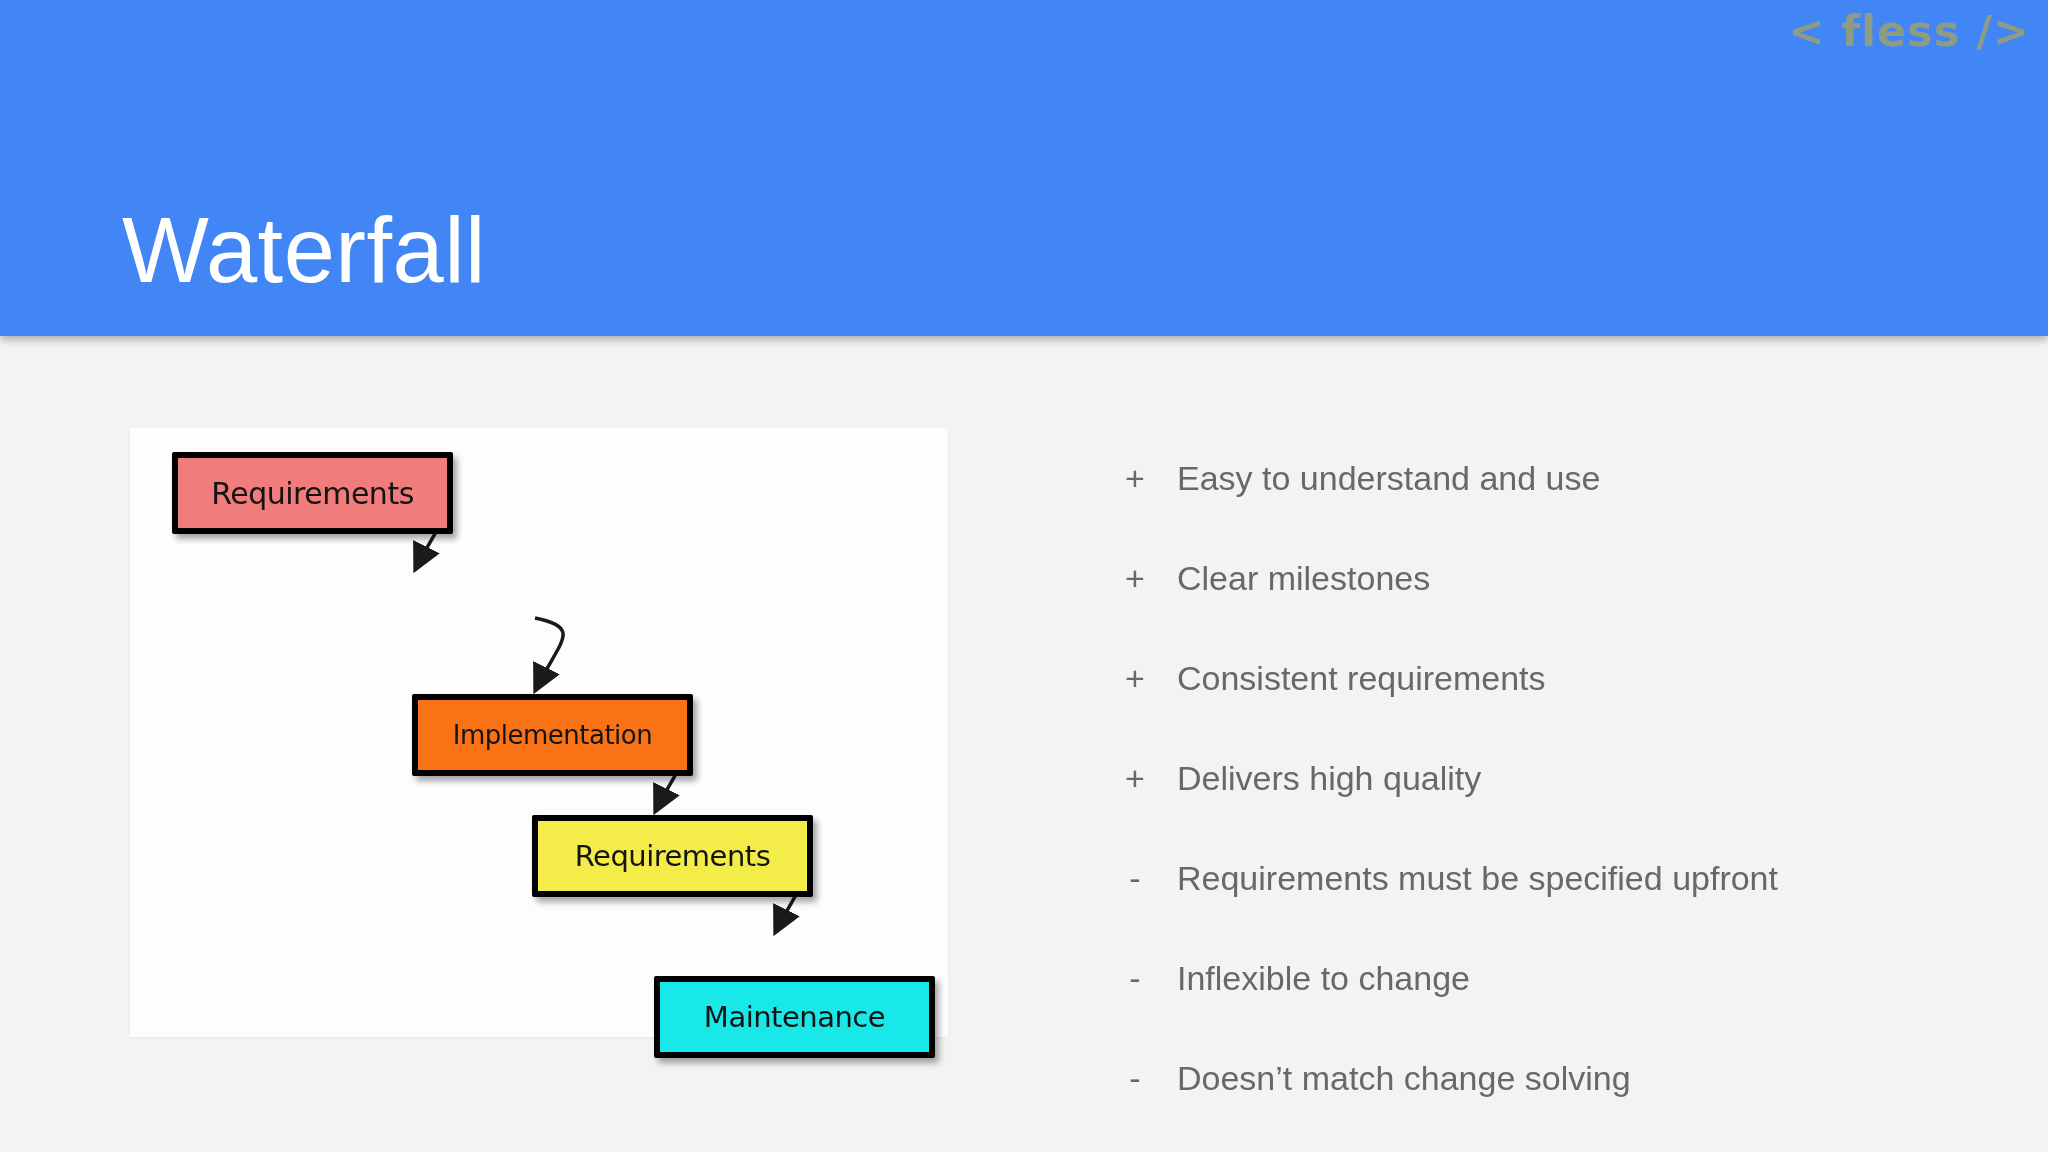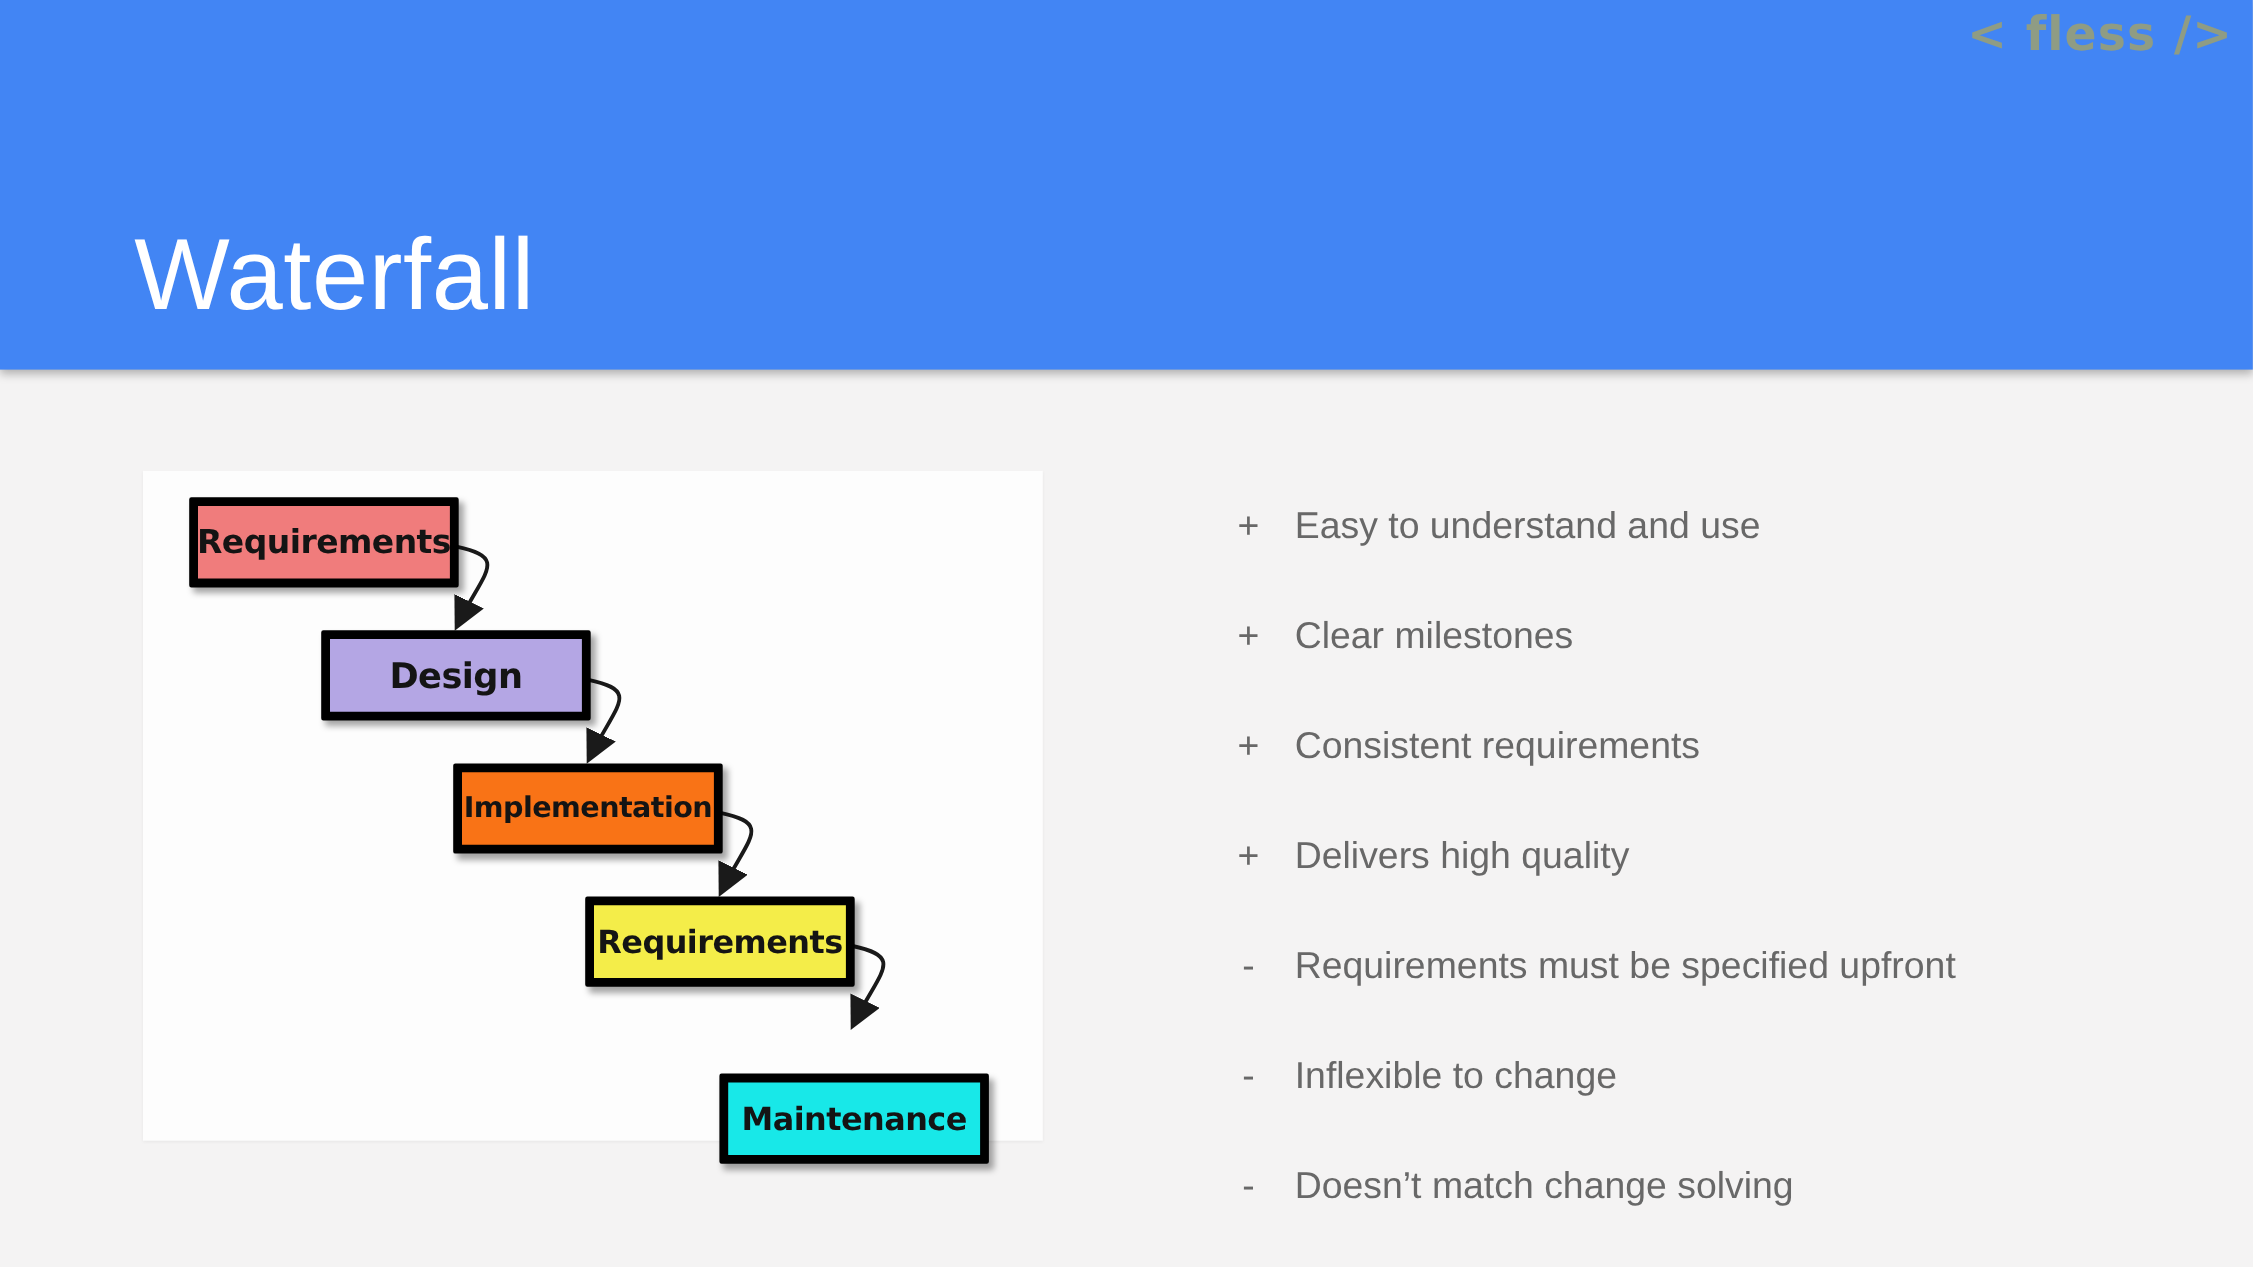--- a/index.html
+++ b/index.html
@@ -39,27 +39,27 @@
     width: 818px; height: 609px;
     background: #fdfdfd;
     box-shadow: 0 1px 3px rgba(0,0,0,0.05);
   }
   .arrow-layer {
     position: absolute; left: 0; top: 0;
     width: 818px; height: 609px;
   }
   .step {
     position: absolute;
-    width: 245px; height: 82px;
-    border: 8px solid #000000;
+    width: 281px; height: 82px;
+    border: 6px solid #000000;
     border-radius: 2px;
     box-shadow: 4px 5px 6px rgba(0,0,0,0.35);
     display: flex; align-items: center; justify-content: center;
     font-family: "DejaVu Sans", sans-serif;
-    font-weight: bold;
+    font-weight: normal;
     color: #141414;
     white-space: nowrap;
     letter-spacing: -0.5px;
   }
   .step-0 { left: 42px;  top: 24px;  font-size: 30px; }
   .step-1 { left: 162px; top: 145px; font-size: 32px; }
   .step-2 { left: 282px; top: 266px; font-size: 26px; }
   .step-3 { left: 402px; top: 387px; font-size: 29px; }
   .step-4 { left: 524px; top: 508px; font-size: 29px; margin-top: 40px; }
 
@@ -97,21 +97,20 @@
         <path d="M0,0 L10,5 L0,10 z" fill="#1a1a1a"></path>
       </marker>
     </defs>
     <path d="M 285,69  C 333,79  310,91  286,140" fill="none" stroke="#1a1a1a" stroke-width="3.5" marker-end="url(#arrowhead)"></path>
     <path d="M 405,190 C 453,200 430,212 406,261" fill="none" stroke="#1a1a1a" stroke-width="3.5" marker-end="url(#arrowhead)"></path>
     <path d="M 525,311 C 573,321 550,333 526,382" fill="none" stroke="#1a1a1a" stroke-width="3.5" marker-end="url(#arrowhead)"></path>
     <path d="M 645,432 C 693,442 670,454 646,503" fill="none" stroke="#1a1a1a" stroke-width="3.5" marker-end="url(#arrowhead)"></path>
   </svg>
 
   <div class="step step-0" style="background-color: rgb(240, 124, 124);">Requirements</div>
-  <div class="step step-1" style="background-color: rgb(180, 166, 228);">Design</div>
   <div class="step step-2" style="background-color: #f97316;">Implementation</div>
   <div class="step step-3" style="background-color: rgb(244, 237, 73);">Requirements</div>
   <div class="step step-4" style="background-color: rgb(24, 232, 232);">Maintenance</div>
 </div>
 
 <div class="pros-cons">
   <div class="pc-item">
     <span class="pc-sign">+</span>
     <span class="pc-text">Easy to understand and use</span>
   </div>

